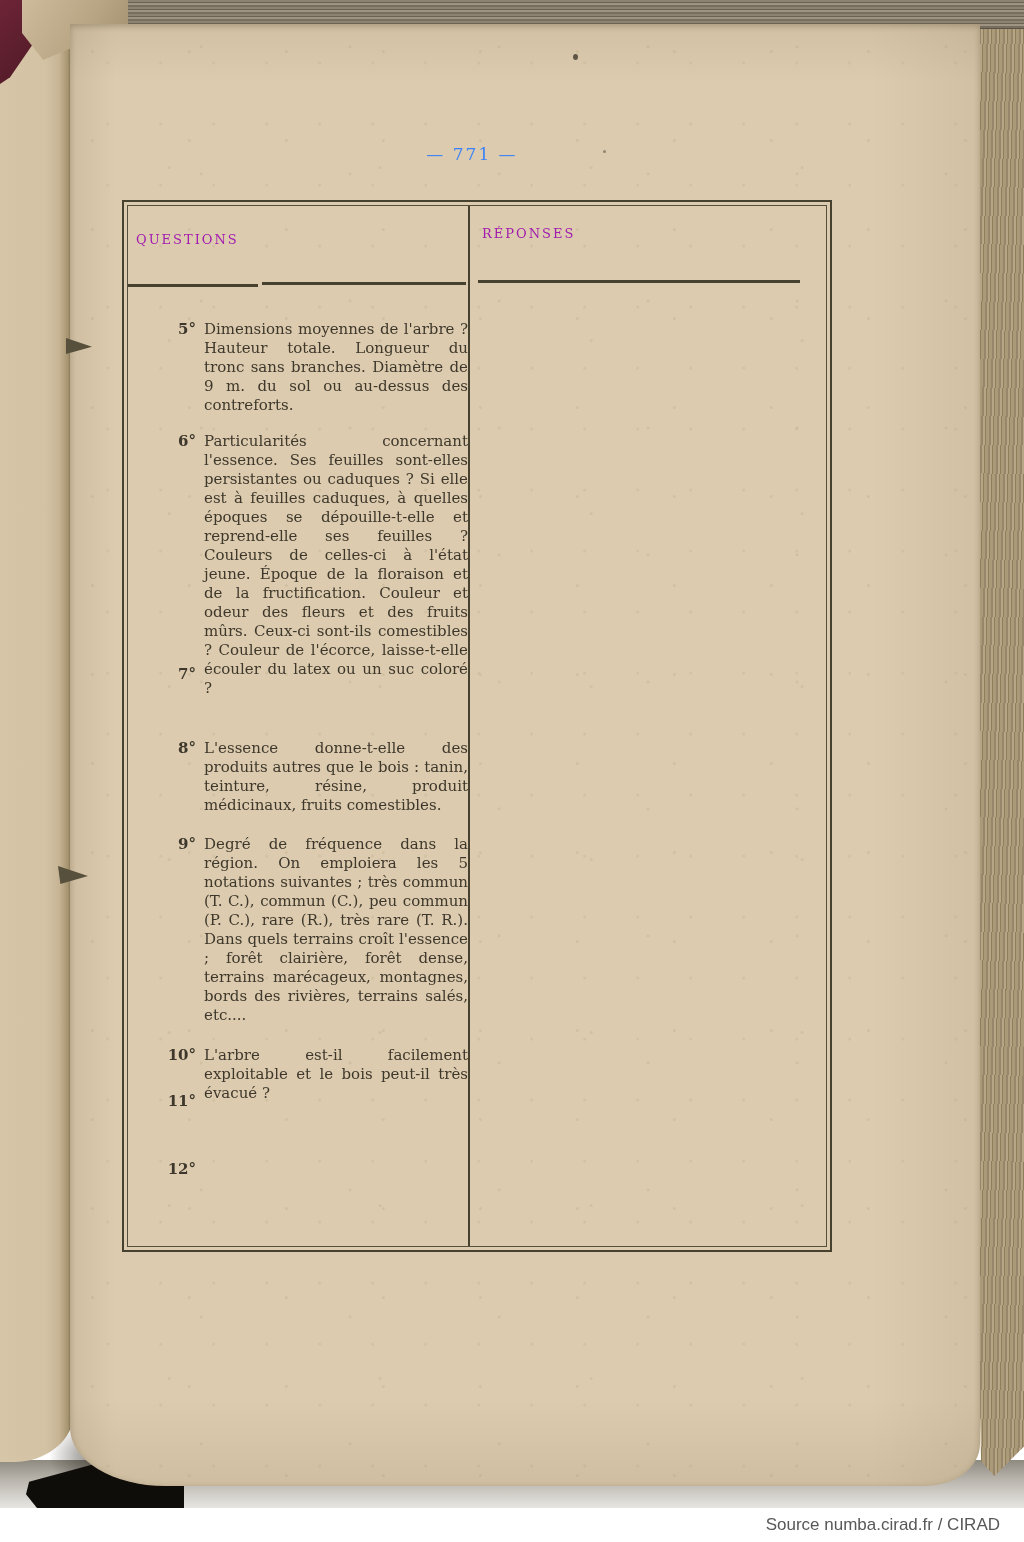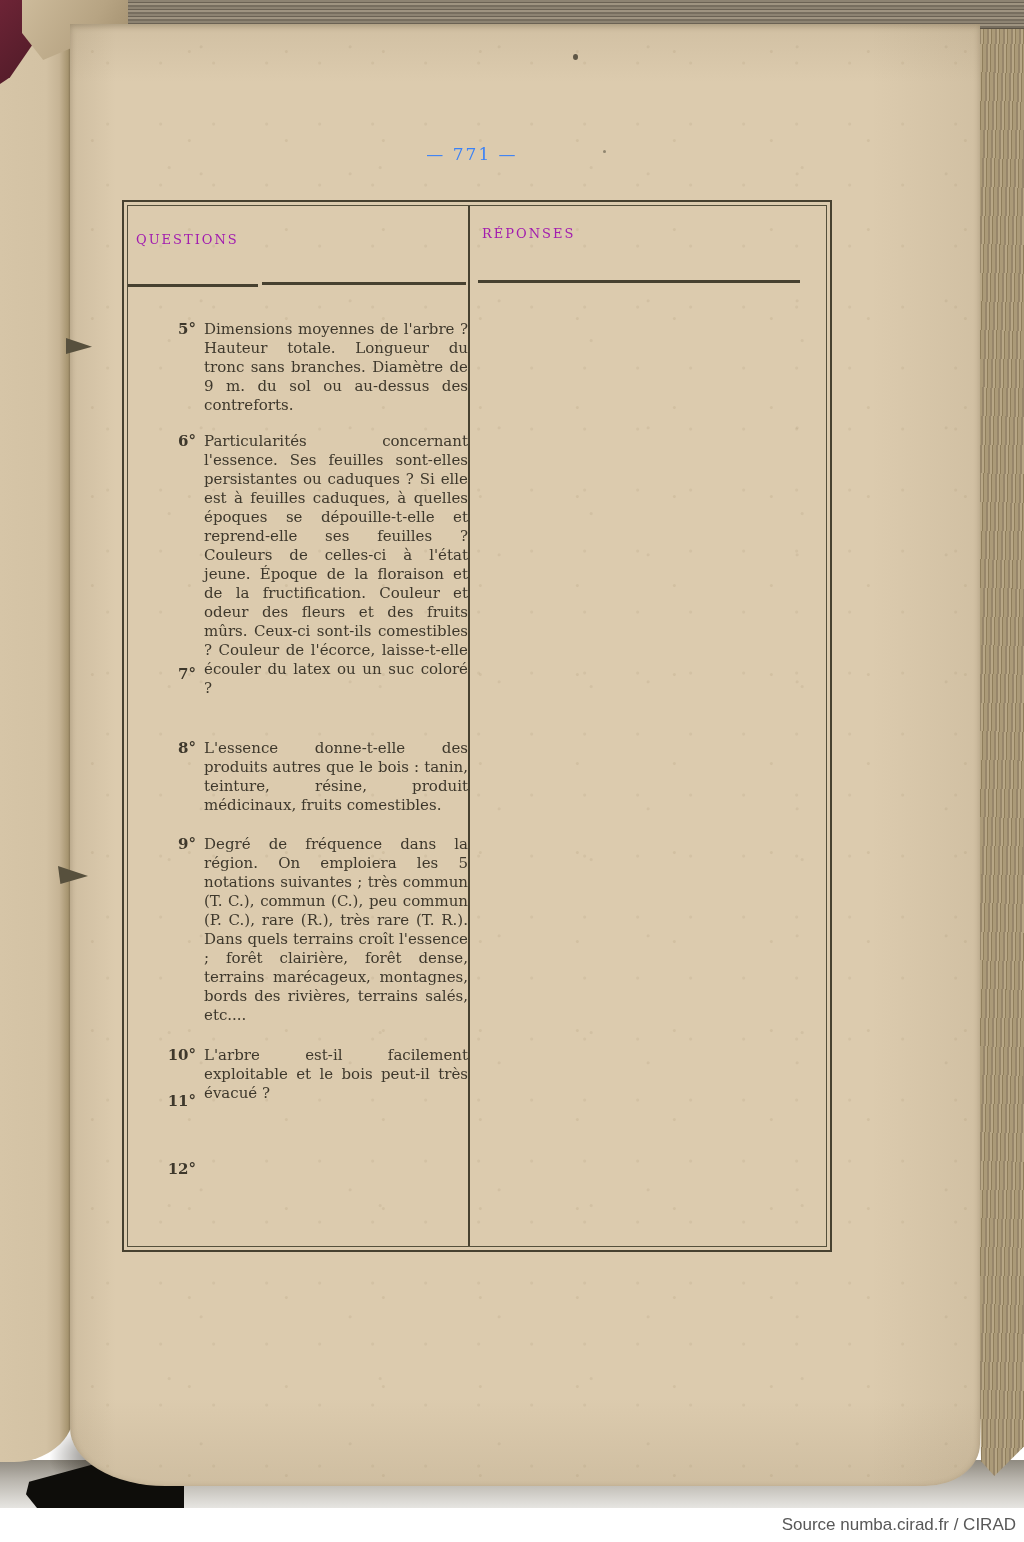--- a/index.html
+++ b/index.html
@@ -9,21 +9,21 @@
 
   
   .scan-shadow{left:0;top:1460;width:1024px;height:54px;
     background:linear-gradient(to bottom,#8f8a80 0%,#b7b3ab 35%,#dbd9d4 75%,#efeeec 100%);}
   .black-wedge{left:26px;top:1462px;width:158px;height:52px;background:#0e0d0a;
     clip-path:polygon(2% 38%,48% 0,100% 42%,100% 100%,10% 100%,0 62%);}
   .curl-shadow{left:50px;top:1415px;width:150px;height:70px;
     background:radial-gradient(ellipse at 50% 60%,rgba(38,33,25,.8) 0%,rgba(38,33,25,.35) 45%,transparent 72%);}
   .attribution-bar{left:0;top:1508px;width:1024px;height:34px;background:#ffffff;
     font-family:"Liberation Sans","DejaVu Sans",sans-serif;color:#585858;font-size:17px;
-    line-height:34px;text-align:right;padding-right:8px;box-sizing:border-box;}
+    line-height:34px;text-align:right;padding-right:24px;box-sizing:border-box;}
 
   
   .left-gutter{left:0;top:0;width:74px;height:1462px;
     background:linear-gradient(to right,#d6c5a7 0%,#d3c2a4 62%,#c6b495 80%,#a6946f 92%,#6f5f43 97%,#8d7c5c 100%);
     border-bottom-right-radius:60px 50px;}
   .top-edge{left:88px;top:0;width:936px;height:28px;
     background:repeating-linear-gradient(to bottom,#8d8372 0 2px,#6b6254 2px 3px,#9f9481 3px 5px,#776e5f 5px 7px);
     border-bottom:1px solid #5a5244;}
   .right-edge{left:950px;top:0;width:74px;height:1476px;
     background:repeating-linear-gradient(92deg,#b7a685 0 2px,#8f7e5c 2px 3px,#ab9a78 3px 6px,#97866a 6px 8px);

